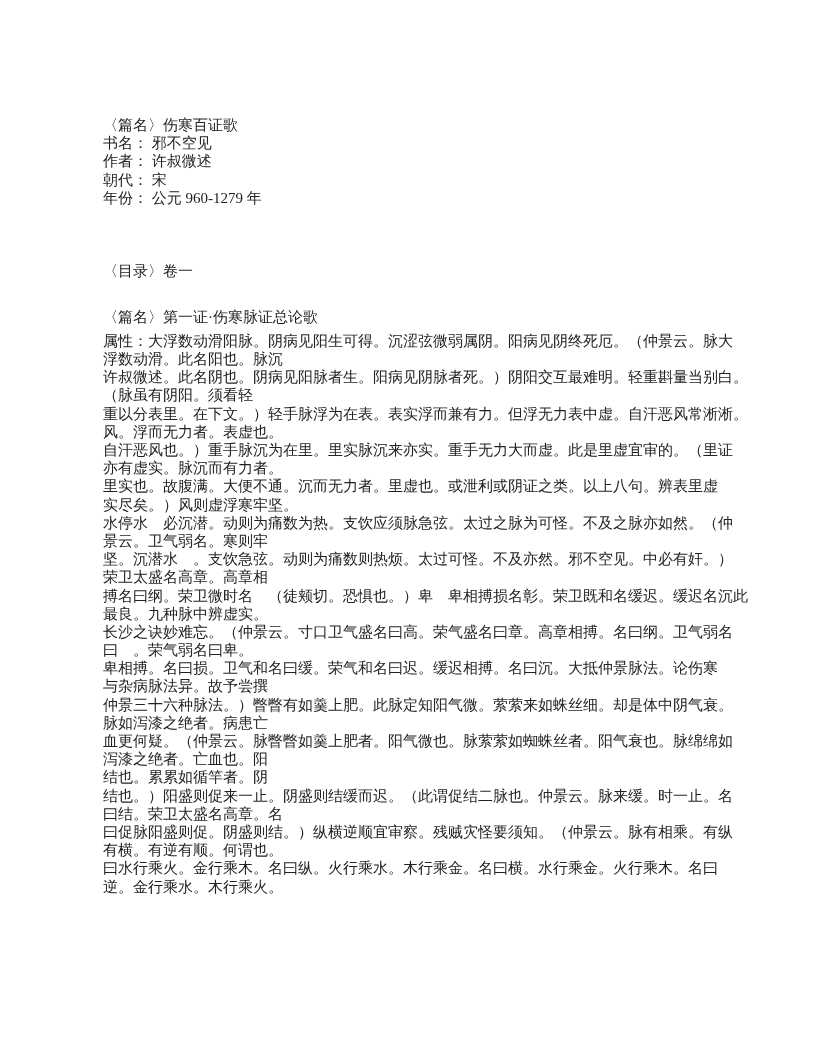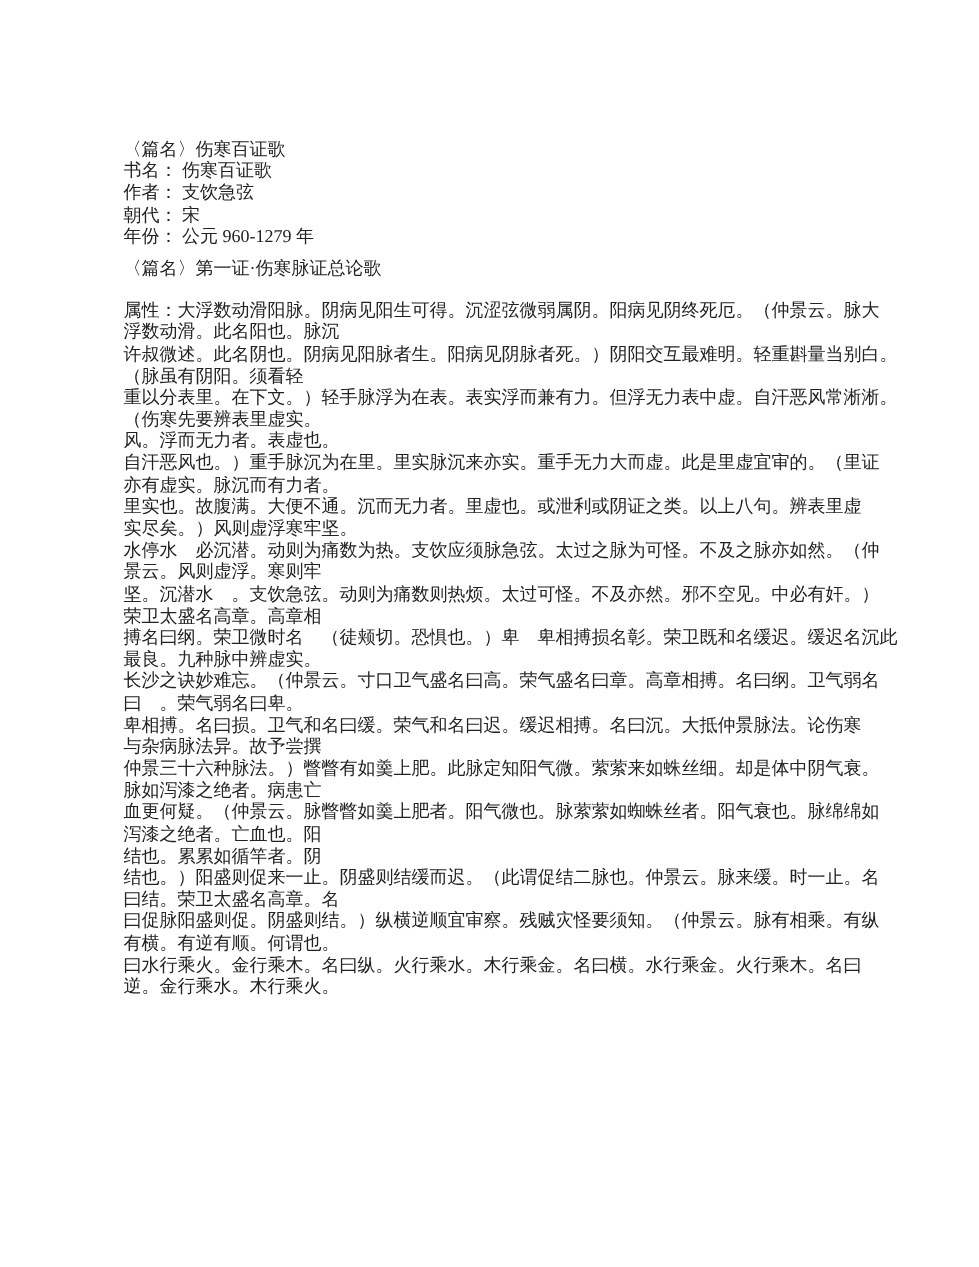--- a/index.html
+++ b/index.html
@@ -25,58 +25,58 @@
     line-height: 18.2px;
   }
   .line {
     white-space: pre;
     height: 18.2px;
   }
   .toc-heading {
     margin-top: 54.6px; 
   }
   .section-heading {
-    margin-top: 8px; 
+    margin-top: 28px; 
   }
   .body-text {
-    margin-top: 17px; 
+    margin-top: 6px; 
     font-family: Liberation Serif, serif;
   }
 </style>
 </head>
 <body>
 
 <div class="page">
   <div class="doc">
 
     <div class="header-block">
       <div class="line">〈篇名〉伤寒百证歌</div>
-      <div class="line">书名： 伤寒百证歌</div>
-      <div class="line">作者： 支饮急弦</div>
+      <div class="line">书名： 邪不空见</div>
+      <div class="line">作者： 许叔微述</div>
       <div class="line">朝代： 宋</div>
       <div class="line">年份： 公元 960-1279 年</div>
     </div>
 
+    <div class="line toc-heading">〈目录〉卷一</div>
 
     <div class="line section-heading">〈篇名〉第一证·伤寒脉证总论歌</div>
 
     <div class="body-text">
       <div class="line">属性：大浮数动滑阳脉。阴病见阳生可得。沉涩弦微弱属阴。阳病见阴终死厄。（仲景云。脉大</div>
       <div class="line">浮数动滑。此名阳也。脉沉</div>
       <div class="line">许叔微述。此名阴也。阴病见阳脉者生。阳病见阴脉者死。）阴阳交互最难明。轻重斟量当别白。</div>
       <div class="line">（脉虽有阴阳。须看轻</div>
       <div class="line">重以分表里。在下文。）轻手脉浮为在表。表实浮而兼有力。但浮无力表中虚。自汗恶风常淅淅。</div>
-      <div class="line">（伤寒先要辨表里虚实。</div>
       <div class="line">风。浮而无力者。表虚也。</div>
       <div class="line">自汗恶风也。）重手脉沉为在里。里实脉沉来亦实。重手无力大而虚。此是里虚宜审的。（里证</div>
       <div class="line">亦有虚实。脉沉而有力者。</div>
       <div class="line">里实也。故腹满。大便不通。沉而无力者。里虚也。或泄利或阴证之类。以上八句。辨表里虚</div>
       <div class="line">实尽矣。）风则虚浮寒牢坚。</div>
       <div class="line">水停水　必沉潜。动则为痛数为热。支饮应须脉急弦。太过之脉为可怪。不及之脉亦如然。（仲</div>
-      <div class="line">景云。风则虚浮。寒则牢</div>
+      <div class="line">景云。卫气弱名。寒则牢</div>
       <div class="line">坚。沉潜水　。支饮急弦。动则为痛数则热烦。太过可怪。不及亦然。邪不空见。中必有奸。）</div>
       <div class="line">荣卫太盛名高章。高章相</div>
       <div class="line">搏名曰纲。荣卫微时名　（徒颊切。恐惧也。）卑　卑相搏损名彰。荣卫既和名缓迟。缓迟名沉此</div>
       <div class="line">最良。九种脉中辨虚实。</div>
       <div class="line">长沙之诀妙难忘。（仲景云。寸口卫气盛名曰高。荣气盛名曰章。高章相搏。名曰纲。卫气弱名</div>
       <div class="line">曰　。荣气弱名曰卑。</div>
       <div class="line">卑相搏。名曰损。卫气和名曰缓。荣气和名曰迟。缓迟相搏。名曰沉。大抵仲景脉法。论伤寒</div>
       <div class="line">与杂病脉法异。故予尝撰</div>
       <div class="line">仲景三十六种脉法。）瞥瞥有如羹上肥。此脉定知阳气微。萦萦来如蛛丝细。却是体中阴气衰。</div>
       <div class="line">脉如泻漆之绝者。病患亡</div>

